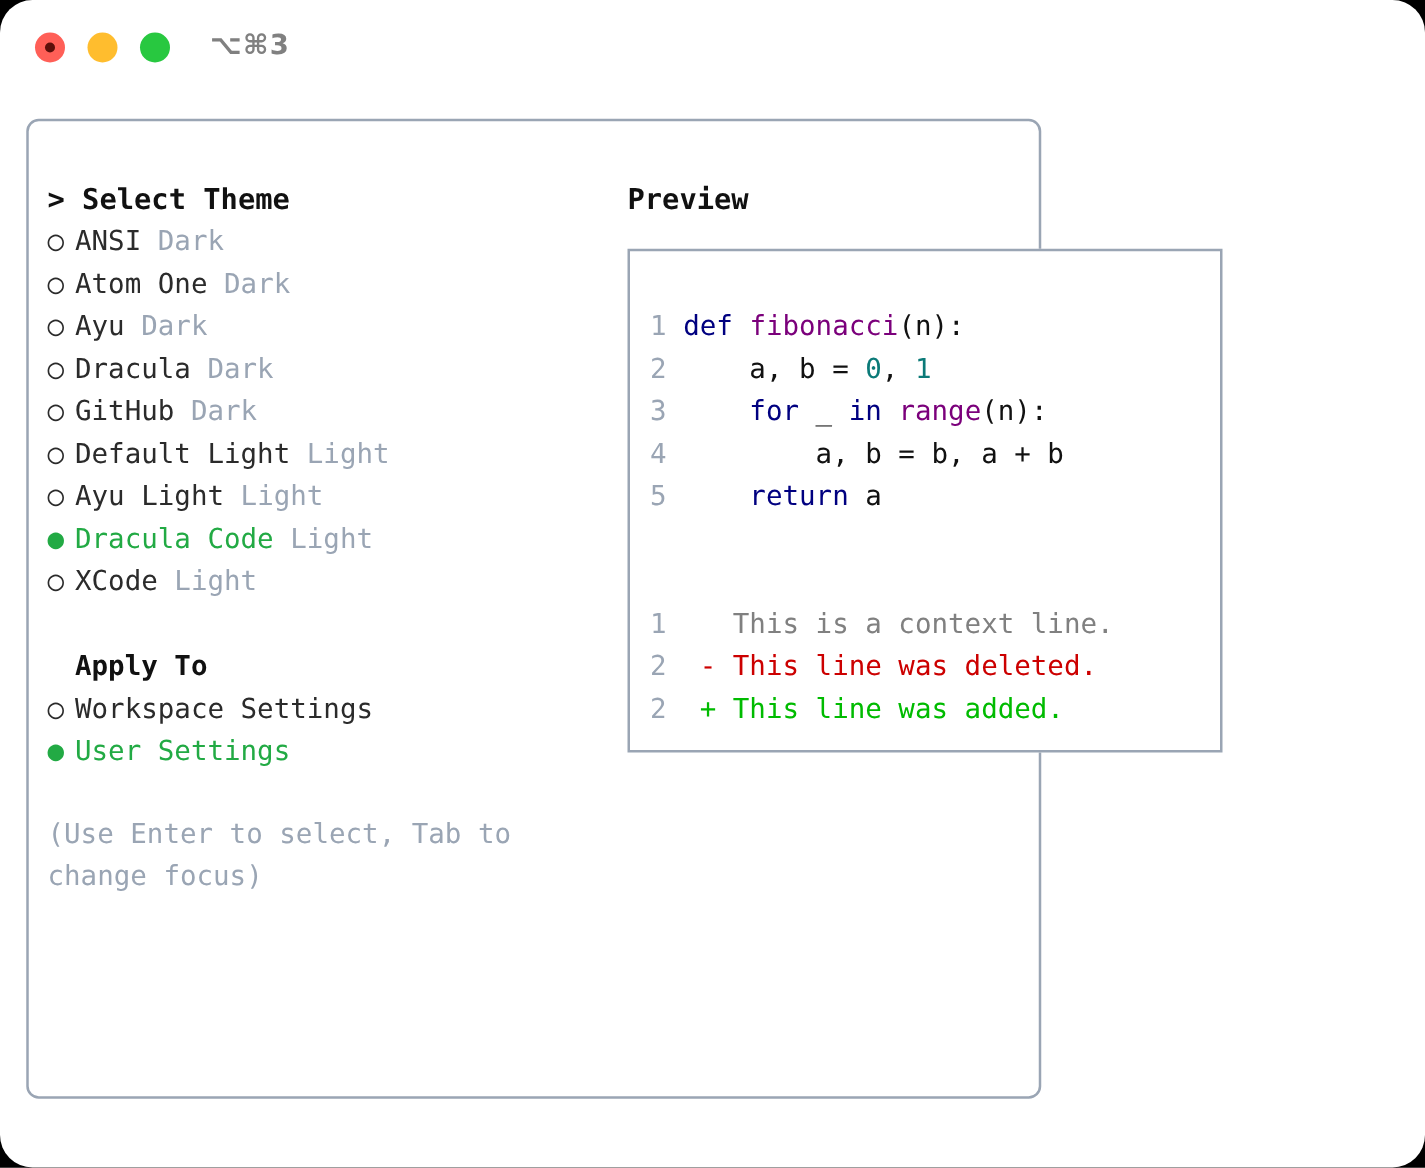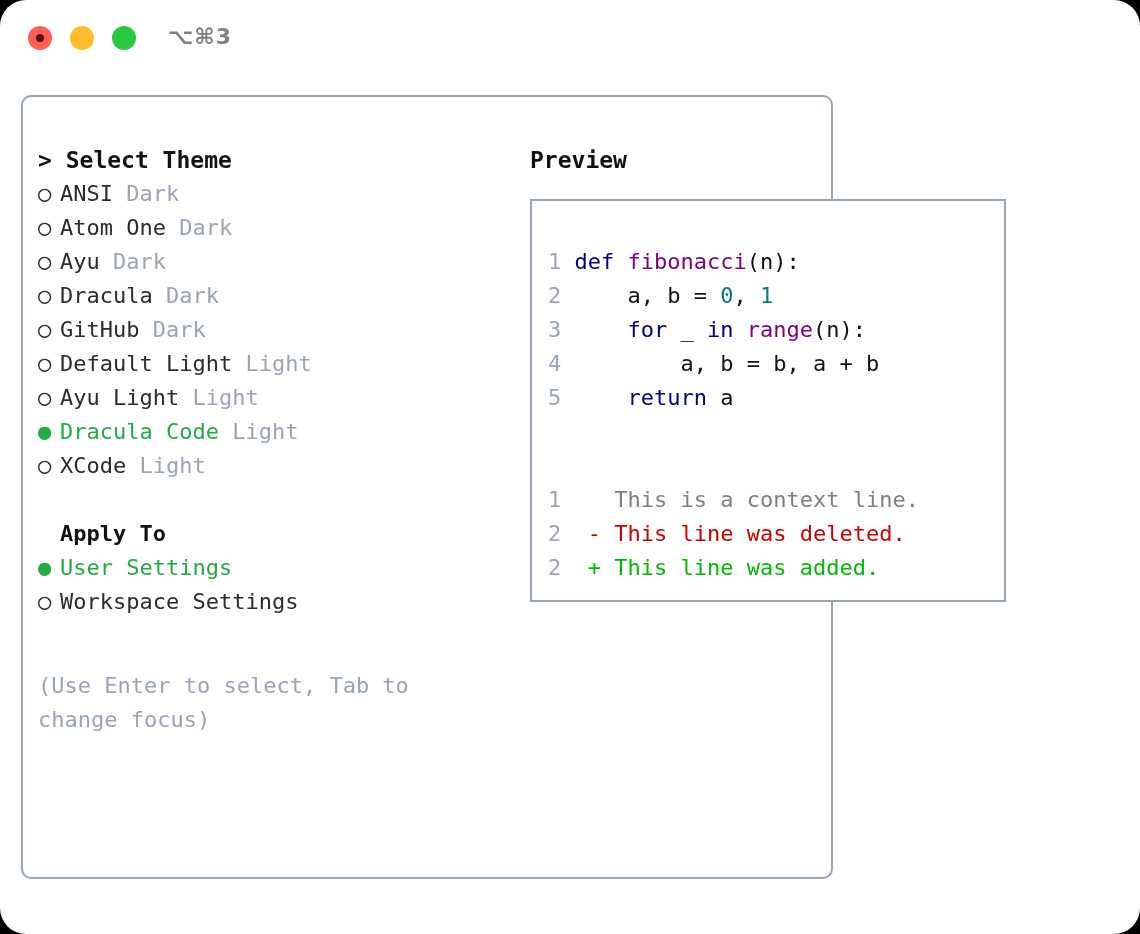--- a/index.html
+++ b/index.html
@@ -118,35 +118,34 @@
   .section-head {
     font-size: 22px;
     line-height: 34px;
     color: #111111;
     font-weight: bold;
     white-space: pre;
     padding-left: 22px;
   }
 
   #hint {
-    margin-top: 50px;
+    margin-top: 32px;
     font-size: 22px;
     line-height: 34px;
     color: #9aa5b4;
     width: 400px;
     white-space: pre-wrap;
   }
 
   
   #right-col {
     position: absolute;
     left: 479px;
     top: 46px;
     width: 490px;
-    margin-left: 28px;
   }
   #preview-title {
     font-size: 23px;
     font-weight: bold;
     color: #111111;
     line-height: 34px;
     white-space: pre;
   }
   #code-box {
     margin-top: 22px;
@@ -201,22 +200,22 @@
           <div class="opt-row"><span class="bullet">○</span><span class="opt-label">GitHub</span><span class="variant"> Dark</span></div>
           <div class="opt-row"><span class="bullet">○</span><span class="opt-label">Default Light</span><span class="variant"> Light</span></div>
           <div class="opt-row"><span class="bullet">○</span><span class="opt-label">Ayu Light</span><span class="variant"> Light</span></div>
           <div class="opt-row"><span class="bullet sel">●</span><span class="opt-label sel">Dracula Code</span><span class="variant"> Light</span></div>
           <div class="opt-row"><span class="bullet">○</span><span class="opt-label">XCode</span><span class="variant"> Light</span></div>
         </div>
 
       <div class="section-gap"></div>
       <div class="section-head">Apply To</div>
       <div id="apply-list">
+          <div class="opt-row"><span class="bullet">○</span><span class="opt-label">Workspace Settings</span></div>
           <div class="opt-row"><span class="bullet sel">●</span><span class="opt-label sel">User Settings</span></div>
-          <div class="opt-row"><span class="bullet">○</span><span class="opt-label">Workspace Settings</span></div>
         </div>
 
       <div id="hint">(Use Enter to select, Tab to change focus)</div>
     </div>
 
     <div id="right-col">
       <div id="preview-title">Preview</div>
       <div id="code-box">
         <div id="code-lines">
             <div class="code-line"><span class="ln">1</span> <span class="kw">def</span><span class="pn"> </span><span class="fn">fibonacci</span><span class="pn">(n):</span></div>

